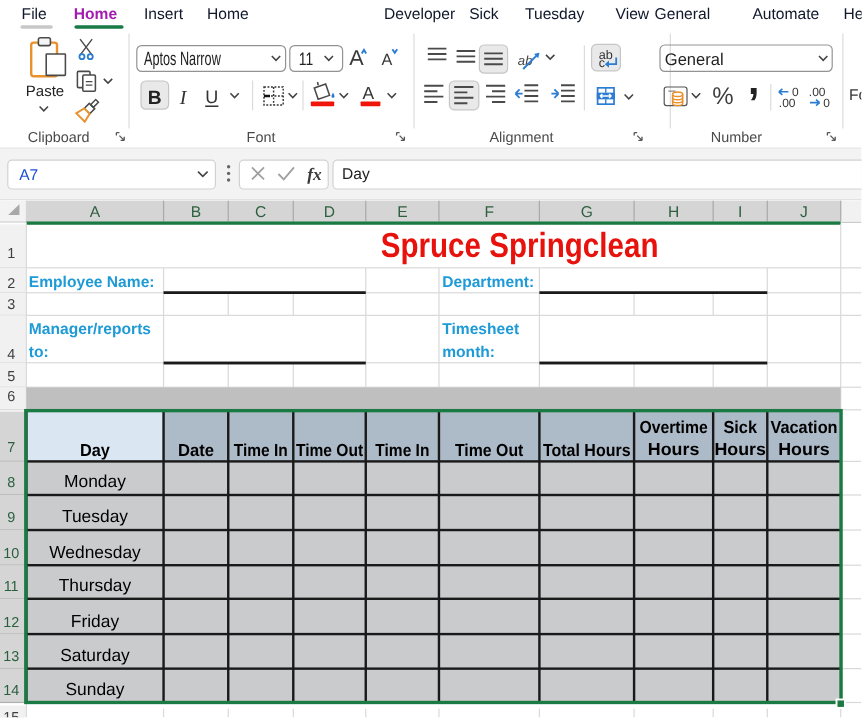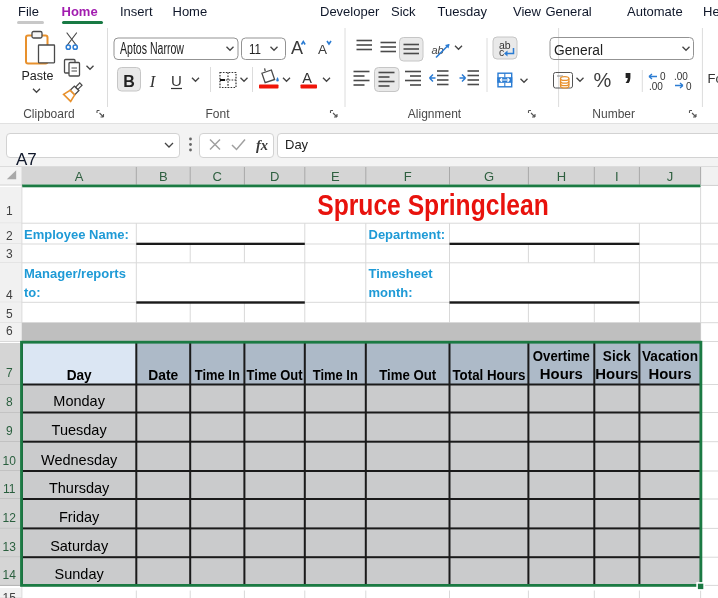--- a/index.html
+++ b/index.html
@@ -173,21 +173,21 @@
 <text x="674" y="55" font-size="10" fill="#333" text-anchor="start" font-weight="normal" font-family="Liberation Sans">.00</text>
 <path d="M675 60.5 h8 M683 60.5 l-3 -2.5 M683 60.5 l-3 2.5" stroke="#2b7cd3" stroke-width="1.3" fill="none"></path>
 <text x="686" y="64.5" font-size="10" fill="#333" text-anchor="start" font-weight="normal" font-family="Liberation Sans">0</text>
 <text x="707.5" y="58" font-size="13" fill="#333" text-anchor="start" font-weight="normal" font-family="Liberation Sans">Fo</text>
     </svg>
   </div>
   <div id="fbar">
     <div class="fbox" style="left:6px;width:174px;"></div>
     <div class="fbox" style="left:199px;width:75px;"></div>
     <div class="fbox" style="left:277px;width:445px;"></div>
-    <span class="abs" style="left:16px;top:26px;font-size:17px;color:#0f172a">A7</span>
+    <span class="abs" style="left:16px;top:14px;font-size:13px;color:#1d4ed8">A7</span>
     <span class="abs" style="left:285px;top:13px;font-size:13px;color:#222">Day</span>
     <svg class="abs" style="left:0;top:0" width="718" height="43">
       <path d="M165 19 L169 23 L173 19" fill="none" stroke="#444" stroke-width="1.3"></path>
 <circle cx="190.5" cy="15" r="1.4" fill="#666"></circle>
 <circle cx="190.5" cy="20.5" r="1.4" fill="#666"></circle>
 <circle cx="190.5" cy="26" r="1.4" fill="#666"></circle>
 <path d="M210 15.5 L220 25.5 M220 15.5 L210 25.5" stroke="#a0a0a0" stroke-width="1.5" fill="none"></path>
 <path d="M232 21 L236.5 25.5 L245 15.5" stroke="#a0a0a0" stroke-width="1.5" fill="none"></path>
 <text x="256" y="26" font-size="14.5" font-style="italic" font-weight="bold" font-family="Liberation Serif" fill="#3a3a3a">fx</text>
     </svg>

